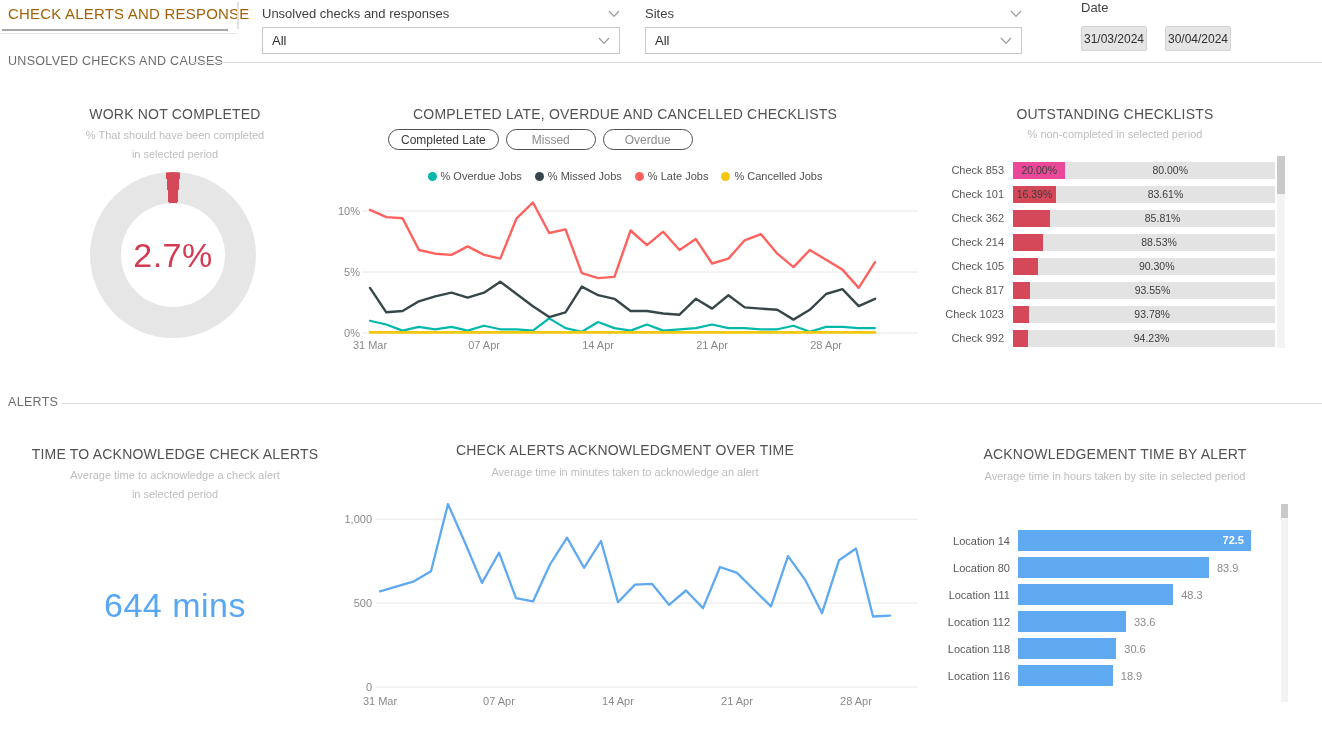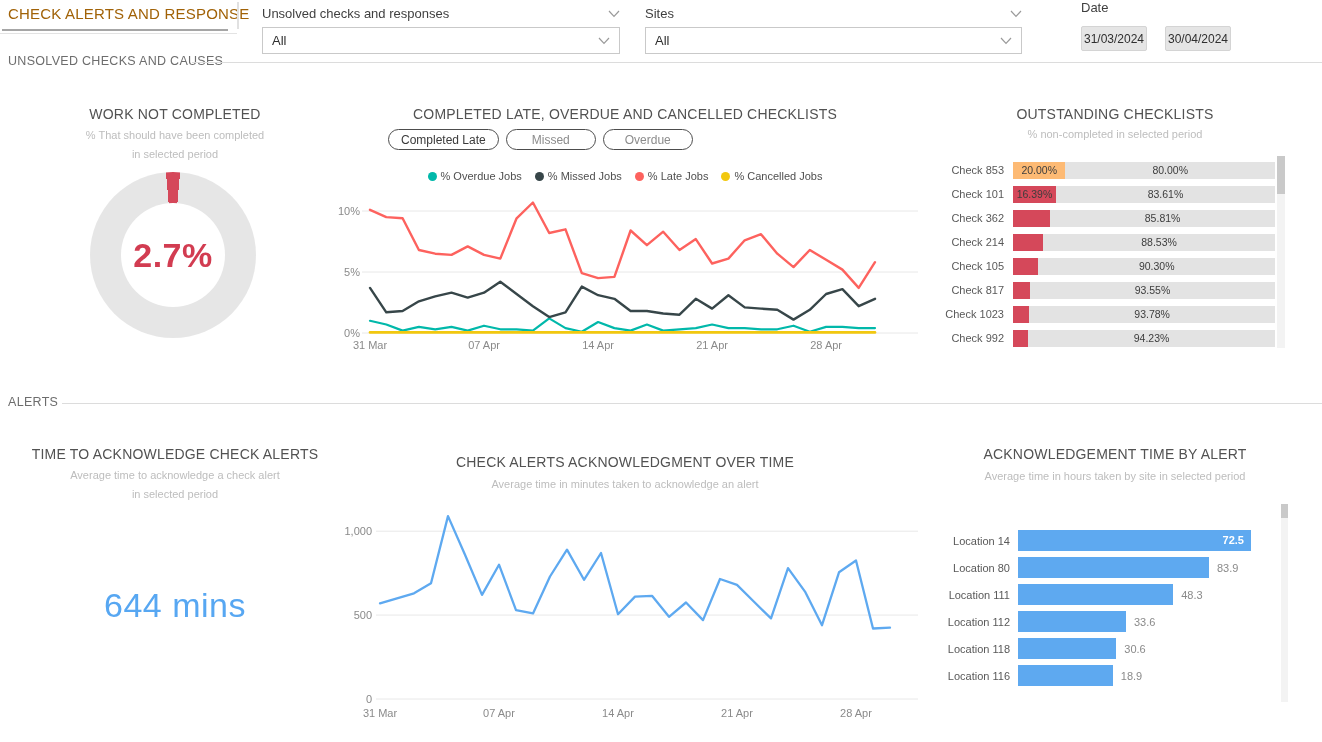--- a/index.html
+++ b/index.html
@@ -31,27 +31,27 @@
   .d1{left:192px;top:62px;width:1130px;}
   .d2{left:62px;top:403px;width:1260px;}
   
   .card-title{font-size:14px;color:#525252;text-align:center;letter-spacing:.2px;width:100%;white-space:nowrap;}
   .card-sub{font-size:11px;color:#bdbdbd;text-align:center;width:100%;line-height:19px;white-space:nowrap;}
   .card{position:absolute;}
   .c1{left:30px;top:104px;width:290px;height:260px;}
   .c2{left:330px;top:104px;width:590px;height:256px;}
   .c3{left:940px;top:104px;width:350px;height:256px;}
   .c4{left:30px;top:440px;width:290px;height:260px;}
-  .c5{left:330px;top:452px;width:590px;height:290px;}
+  .c5{left:330px;top:440px;width:590px;height:290px;}
   .c6{left:940px;top:444px;width:350px;height:270px;}
   
   .donut{left:60px;top:68px;width:166px;height:166px;border-radius:50%;}
   .donut-hole{position:absolute;left:31px;top:31px;right:31px;bottom:31px;border-radius:50%;background:#fff;
               display:flex;align-items:center;justify-content:center;}
-  .donut-value{font-size:34px;font-weight:700;color:#d23c51;letter-spacing:.5px;}
+  .donut-value{font-size:34px;font-weight:400;color:#d23c51;letter-spacing:.5px;}
   
   .btn-row{left:58px;top:25px;display:flex;gap:7px;}
   .toggle-btn{height:21px;min-width:90px;padding:0 12px;border:1px solid #4d4d4d;border-radius:11px;background:#fff;
               font-size:12px;color:#3a3a3a;display:flex;align-items:center;justify-content:center;cursor:pointer;
               font-family:"Liberation Sans",sans-serif;white-space:nowrap;}
   .toggle-btn.dim{color:#8c8c8c;}
   .btn-wide{min-width:110px;}
   .legend{left:0;top:66px;width:100%;display:flex;justify-content:center;align-items:center;gap:13px;font-size:11px;color:#4f4f4f;}
   .legend-item{display:flex;align-items:center;gap:4px;white-space:nowrap;}
   .legend-dot{width:9px;height:9px;border-radius:50%;flex:none;}
@@ -180,21 +180,21 @@
       </svg>
   </div>
 
   <div class="card c3">
     <div class="abs card-sub" style="top:21px;">% non-completed in selected period</div>
     <div class="abs card-title" style="top:2px;">OUTSTANDING CHECKLISTS</div>
     <div class="abs out-rows" id="out-rows">
         <div class="out-row">
           <div class="out-label">Check 853</div>
           <div class="out-bar">
-            <div class="seg" style="background: #fdba74; width: 52.4px;">20.00%</div>
+            <div class="seg" style="background: #ec4899; width: 52.4px;">20.00%</div>
             <div class="seg" style="background: rgb(227, 227, 227); flex: 1 1 0%;">80.00%</div>
           </div>
         </div>
         <div class="out-row">
           <div class="out-label">Check 101</div>
           <div class="out-bar">
             <div class="seg" style="background: rgb(213, 72, 90); width: 42.9px;">16.39%</div>
             <div class="seg" style="background: rgb(227, 227, 227); flex: 1 1 0%;">83.61%</div>
           </div>
         </div>

